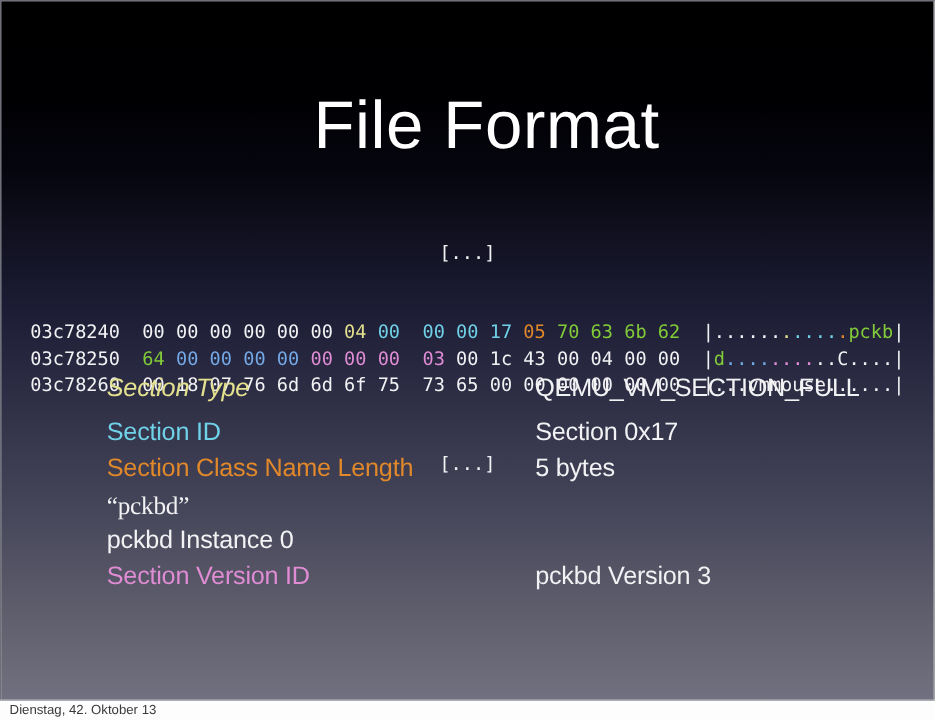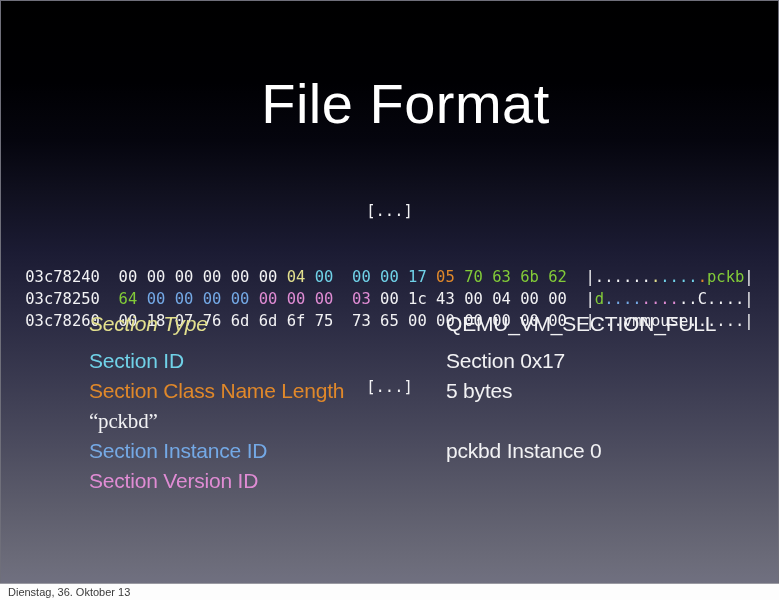--- a/index.html
+++ b/index.html
@@ -97,24 +97,24 @@
         <span class="field-value" style="color: rgb(242, 242, 244);">Section 0x17</span>
       </div>
       <div class="field-row">
         <span class="field-label" style="color: rgb(224, 136, 42);">Section Class Name Length</span>
         <span class="field-value" style="color: rgb(242, 242, 244); text-align: right;">5 bytes</span>
       </div>
       <div class="field-row">
         <span class="field-value" style="color: rgb(242, 242, 244); font-family: Liberation Serif, serif;">“pckbd”</span>
       </div>
       <div class="field-row">
-        <span class="field-label" style="color: rgb(116, 169, 230);">Section Instance ID</span>
         <span class="field-value" style="color: rgb(242, 242, 244);">pckbd Instance 0</span>
       </div>
       <div class="field-row">
         <span class="field-label" style="color: rgb(224, 140, 212);">Section Version ID</span>
+        <span class="field-value" style="color: rgb(242, 242, 244);">pckbd Version 3</span>
       </div>
     </div>
 </div>
 
 <div class="footer">
-  <span>Dienstag, 36. Oktober 13</span>
+  <span>Dienstag, 42. Oktober 13</span>
 </div>
 
 </body></html>

